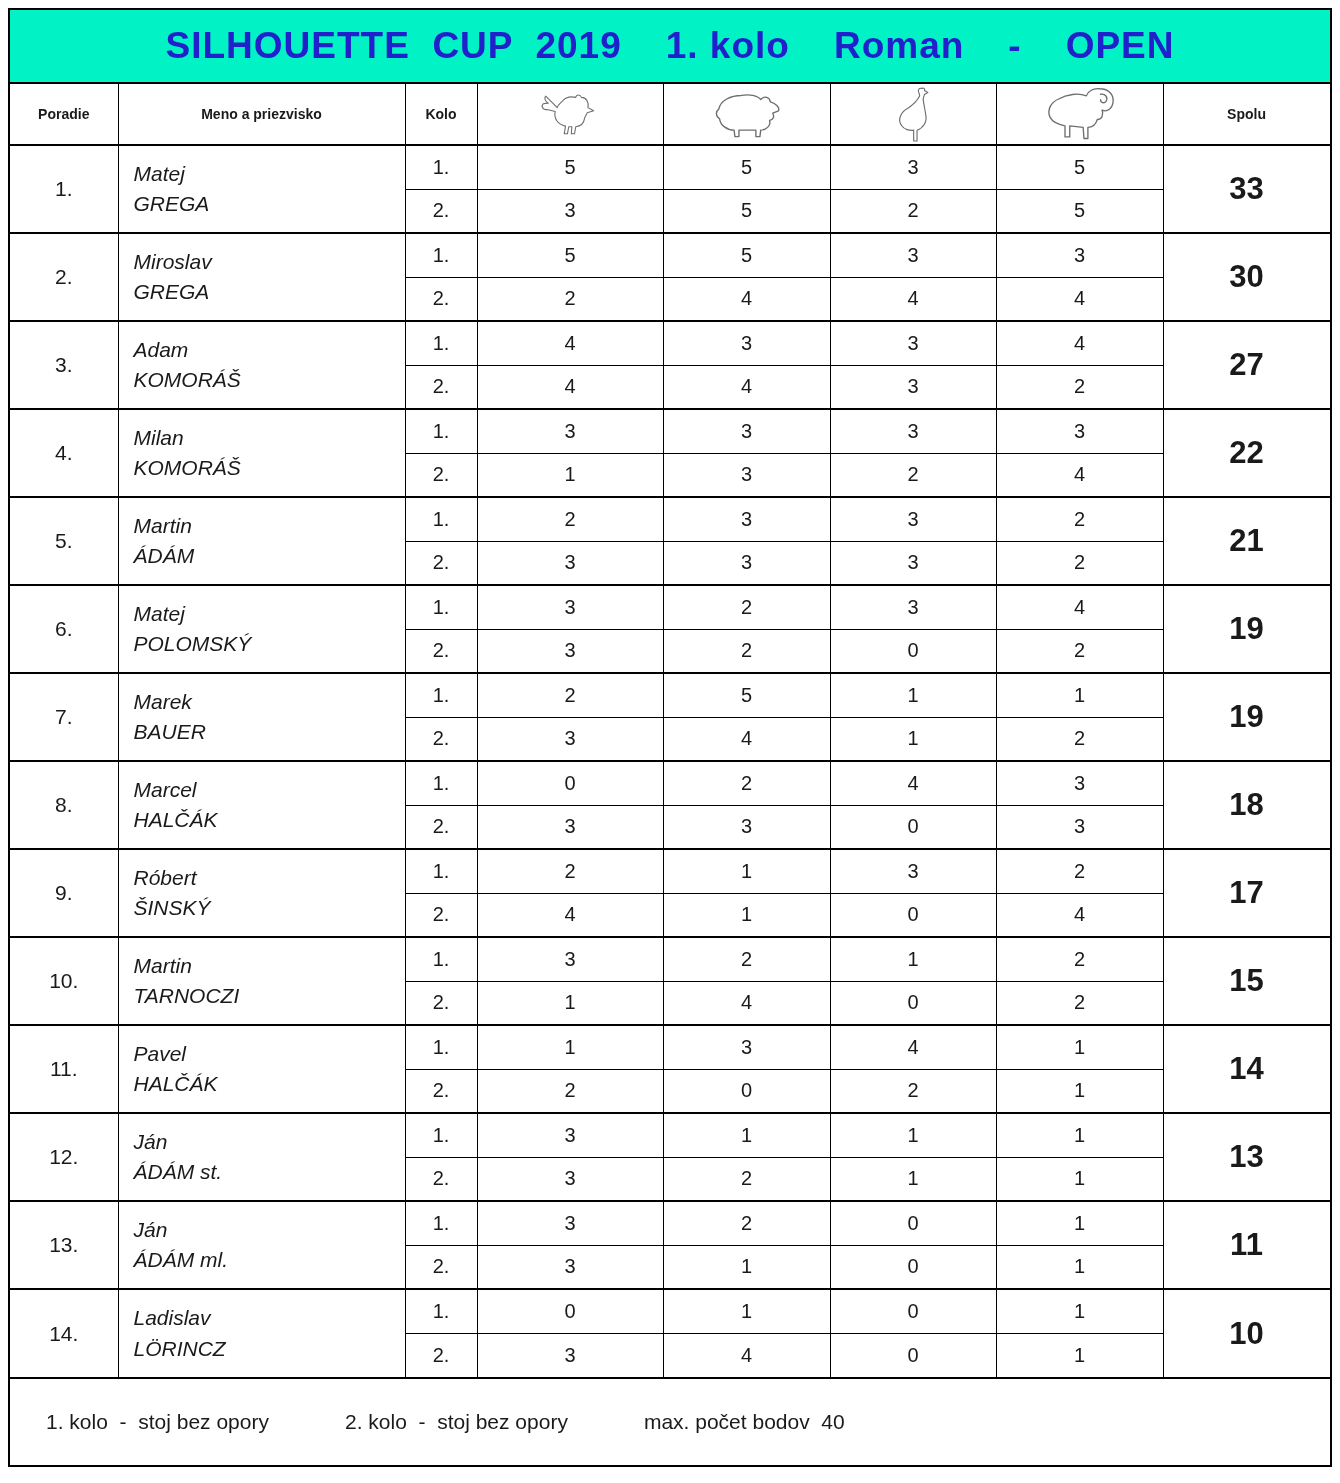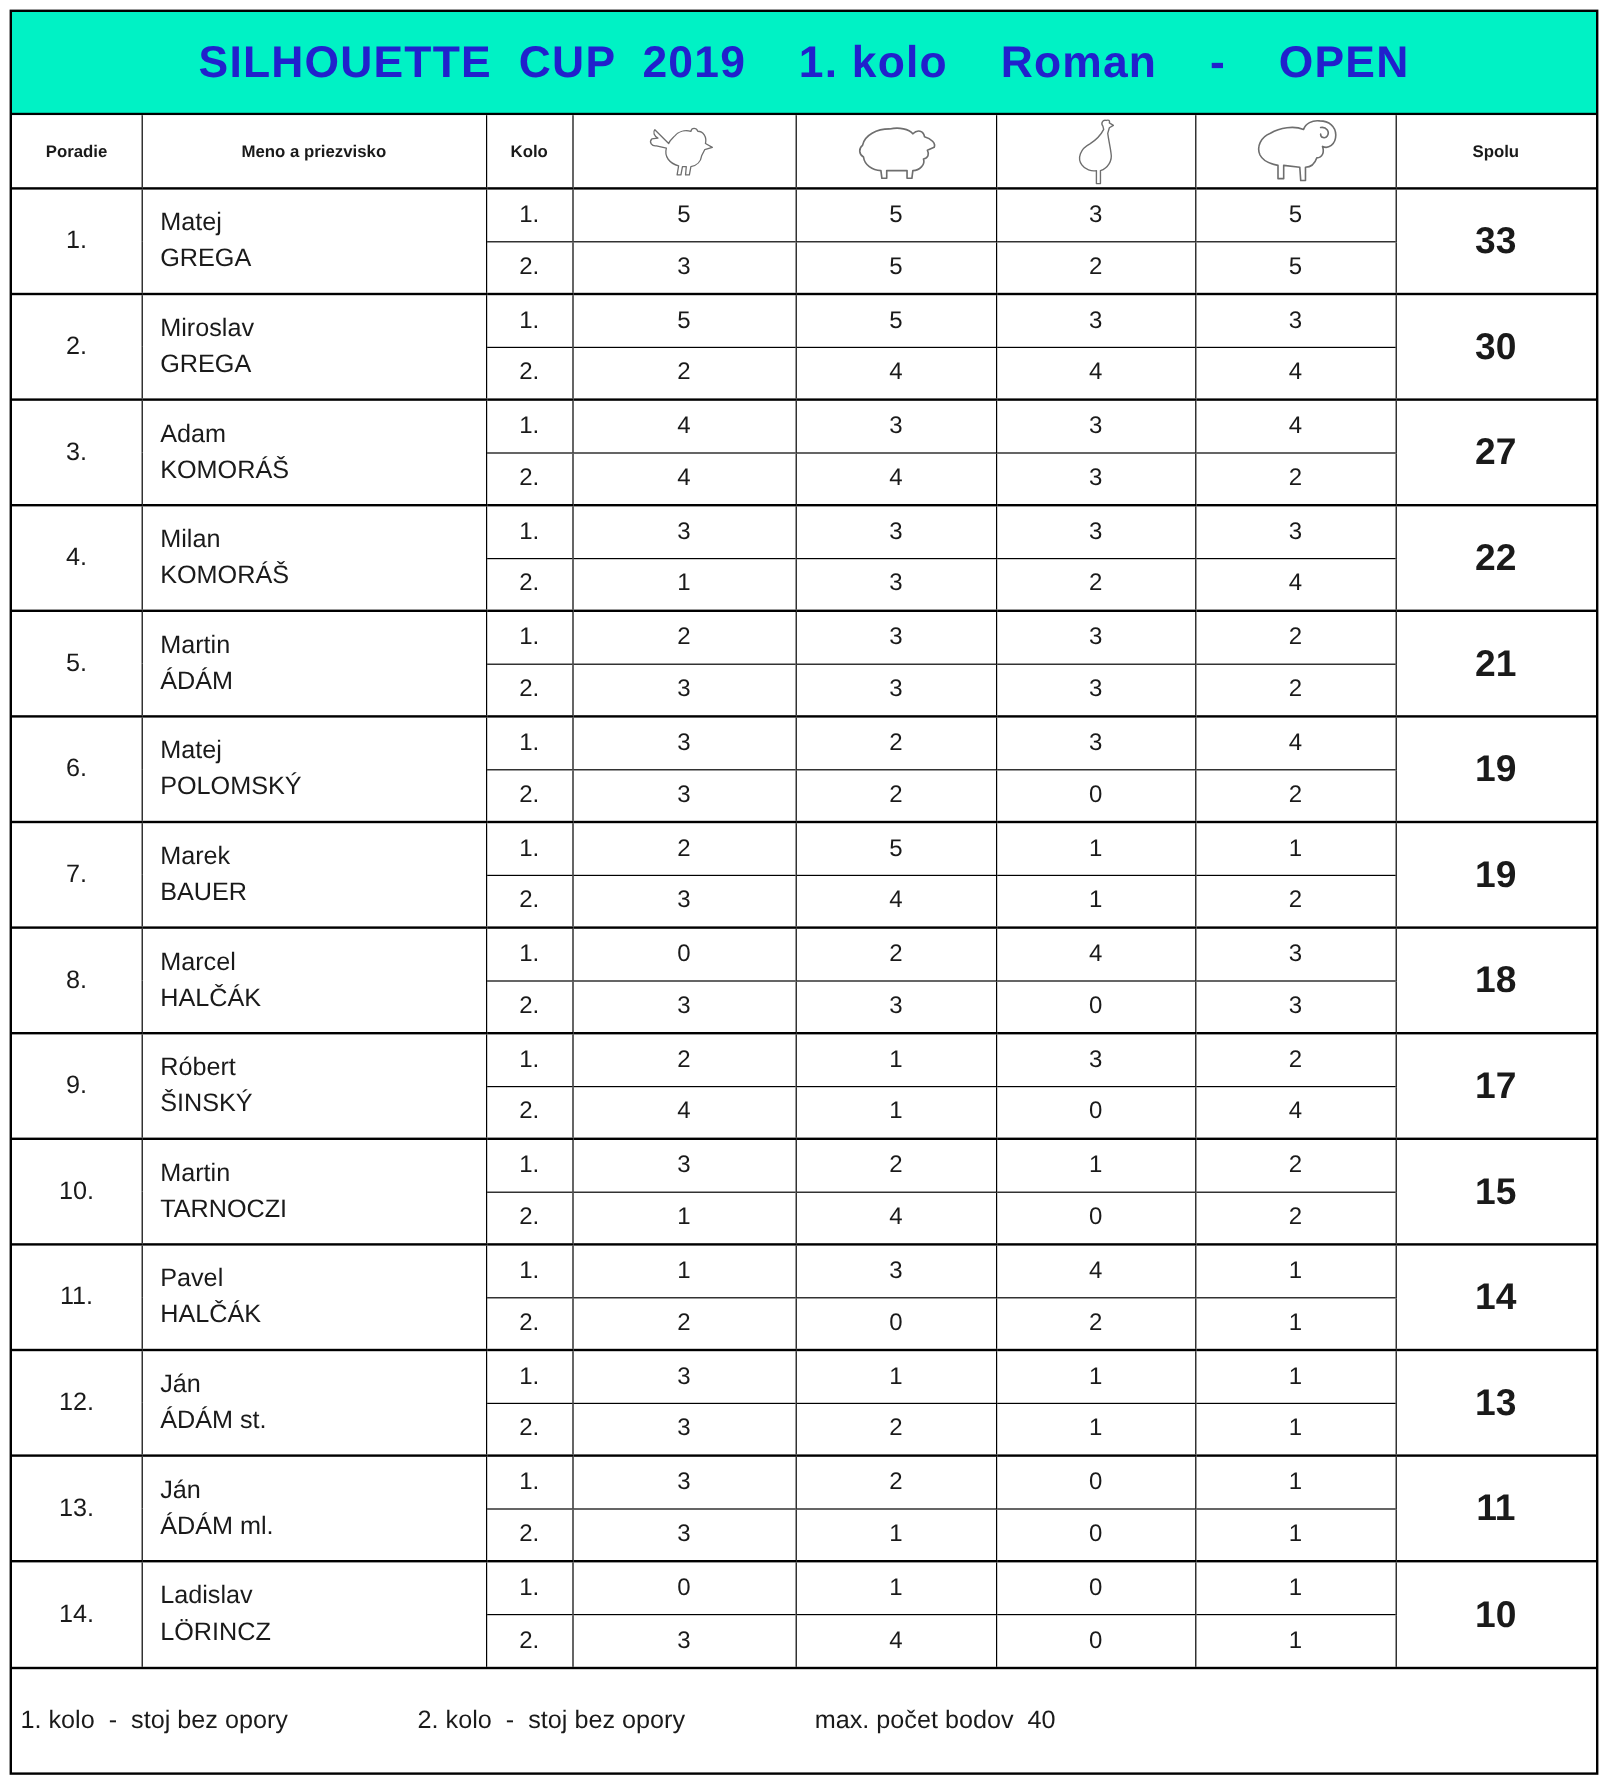--- a/index.html
+++ b/index.html
@@ -14,21 +14,21 @@
     min-height: 1483px;
     padding: 8px;
     background: #ffffff;
   }
   .sheet {
     border: 2px solid #000;
     width: 100%;
   }
   
   .title-band {
-    height: 86px;
+    height: 74px;
     border-bottom: 2px solid #000;
     display: flex;
     align-items: center;
     justify-content: center;
   }
   .title {
     display: flex;
     align-items: baseline;
     gap: 44px;
     font-size: 37px;
@@ -59,39 +59,40 @@
   }
   tbody td { height: 44px; font-size: 20px; }
   tr.block-start > td { border-top: 2px solid #000; }
   tr.sub-row > td { border-top: 1px solid #000; }
   td.rank { font-size: 21px; }
   td.name {
     text-align: left;
     padding-left: 15px;
     font-size: 21px;
     line-height: 1.45;
+    font-style: italic;
   }
   td.kolo { font-size: 20px; }
   td.total { font-size: 31px; font-weight: bold; }
   .icon-svg { display: block; margin: 0 auto; }
   .icon-svg path {
     fill: none;
     stroke: #6e6e6e;
     stroke-width: 1.7;
     stroke-linejoin: round;
     stroke-linecap: round;
   }
   
   .footer {
     border-top: 2px solid #000;
     height: 88px;
     display: flex;
     align-items: center;
-    padding-left: 7px;
-    gap: 108px;
+    padding-left: 36px;
+    gap: 76px;
     font-size: 21px;
   }
   .footer span { white-space: pre; }
 </style>
 </head>
 <body>
 
 <div class="page">
   <div class="sheet">
 

